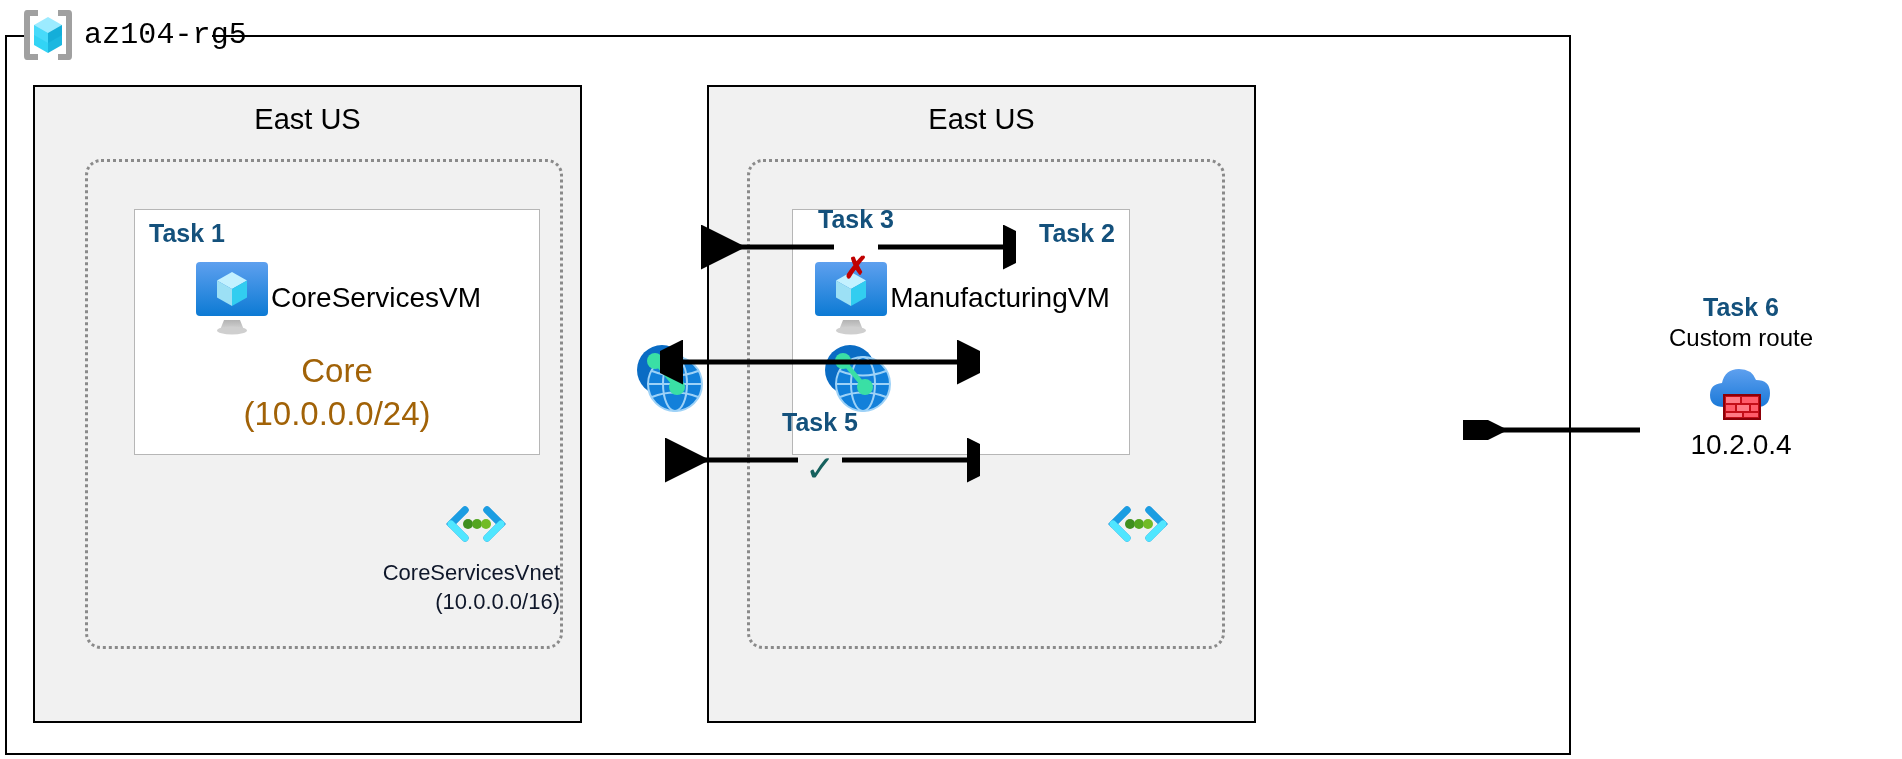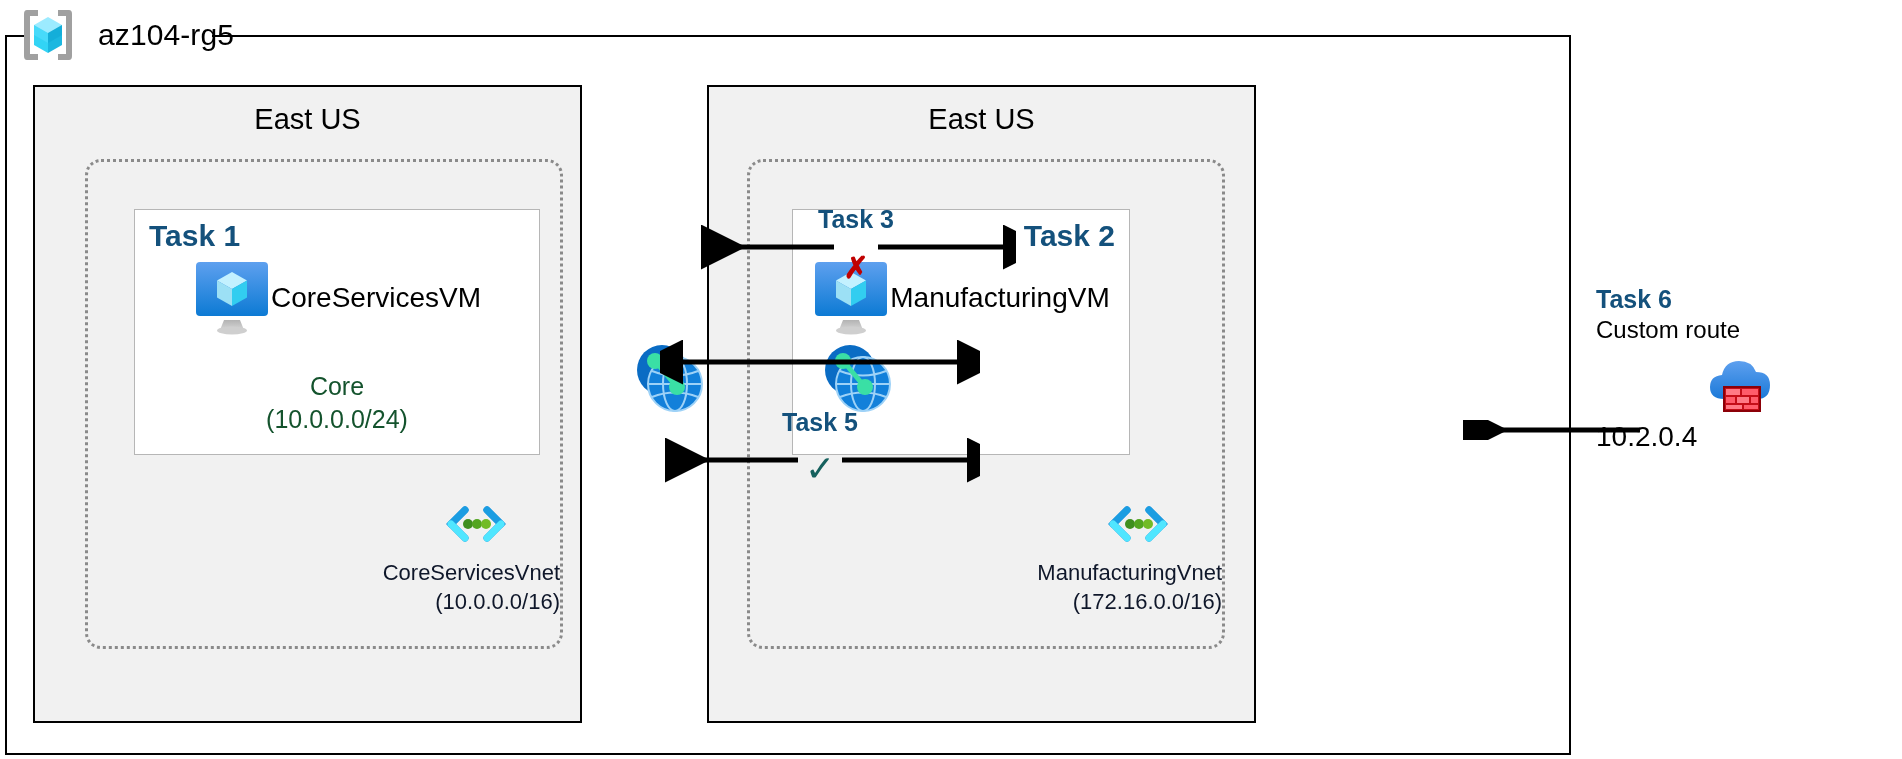--- a/index.html
+++ b/index.html
@@ -35,21 +35,21 @@
   .rg-top-right {
     position: absolute;
     left: 212px; top: 35px;
     width: 1359px; height: 2px;
     background: #000;
   }
   .rg-header {
     position: absolute;
     left: 22px; top: 4px;
     height: 62px;
-    display: flex; align-items: center; gap: 24px;
+    display: flex; align-items: center; gap: 10px; font-family: Liberation Mono, monospace;
   }
   .rg-title {
     font-size: 30px;
     color: #000;
     letter-spacing: .1px;
     white-space: nowrap;
   }
 
   
   .rg-icon { position: relative; width: 52px; height: 56px; flex: none; }
@@ -94,41 +94,41 @@
   .subnet {
     position: absolute;
     background: #ffffff;
     border: 1px solid #b6b6b6;
   }
   #subnet-left  { left: 46px; top: 47px; width: 406px; height: 246px; }
   #subnet-right { left: 42px; top: 47px; width: 338px; height: 246px; }
   .task-tag {
     position: absolute;
     top: 9px;
-    font-size: 30px;
+    font-size: 25px;
     font-weight: bold;
     color: #14517c;
     white-space: nowrap;
   }
   .task-tag.left  { left: 14px; }
   .task-tag.right { right: 14px; }
 
   .vm-row {
     position: absolute;
     left: 0; right: 0; top: 50px;
     display: flex; align-items: center; justify-content: center;
   }
   .vm-name { font-size: 28px; color: #000; white-space: nowrap; }
   .subnet-cidr {
     position: absolute;
     left: 0; right: 0; bottom: 18px;
     text-align: center;
-    font-size: 25px;
+    font-size: 33px;
     line-height: 1.32;
-    color: #14532d;
+    color: #a16207;
     white-space: pre-line;
   }
 
   
   .vm-icon { width: 78px; height: 76px; flex: none; }
 
   
   .subnet-icon {
     position: absolute;
     width: 66px; height: 46px;
@@ -159,23 +159,23 @@
     font-size: 30px;
     font-weight: bold;
     line-height: 1;
   }
   .mark.cross { color: #c00000; }
   .mark.check { color: #16615e; font-weight: normal; font-size: 36px; }
 
   
   #task6 {
     position: absolute;
-    left: 1596px; top: 284px;
+    left: 1596px; top: 292px;
     width: 290px;
-    text-align: left;
+    text-align: center;
   }
   #task6 .t6-title {
     font-size: 25px; font-weight: bold; color: #14517c;
     line-height: 1.25;
   }
   #task6 .t6-sub { font-size: 24px; color: #000; line-height: 1.25; }
   #task6 .t6-ip  { font-size: 28px; color: #000; margin-top: 4px; }
   .fw-icon { width: 82px; height: 66px; margin: 6px auto 0; display: block; }
 </style>
 </head>
@@ -287,22 +287,20 @@
               <g transform="translate(39,29)">
                 <path d="M0 -17 L15 -8.5 L0 0 L-15 -8.5 Z" fill="#c3f1ff"></path>
                 <path d="M-15 -8.5 L0 0 L0 17 L-15 8.5 Z" fill="#9ce0f5"></path>
                 <path d="M15 -8.5 L0 0 L0 17 L15 8.5 Z" fill="#32cdf0"></path>
               </g>
             </svg>
           </span>
           <span class="vm-name">ManufacturingVM</span>
         </div>
       </div>
-      <div class="vnet-label">ManufacturingVnet
-(172.16.0.0/16)</div>
     </div>
 
     <span class="subnet-icon" id="subnet-icon-right">
       <svg viewBox="0 0 66 46" width="66" height="46">
         <g stroke-linecap="round" fill="none" stroke-width="7">
           <path d="M22 8 L8 22 L22 36" stroke="#0f86d8"></path>
           <path d="M22 8 L8 22" stroke="#1b9de2"></path>
           <path d="M8 22 L22 36" stroke="#50e6ff"></path>
           <path d="M44 8 L58 22 L44 36" stroke="#0f86d8"></path>
           <path d="M44 8 L58 22" stroke="#1b9de2"></path>

